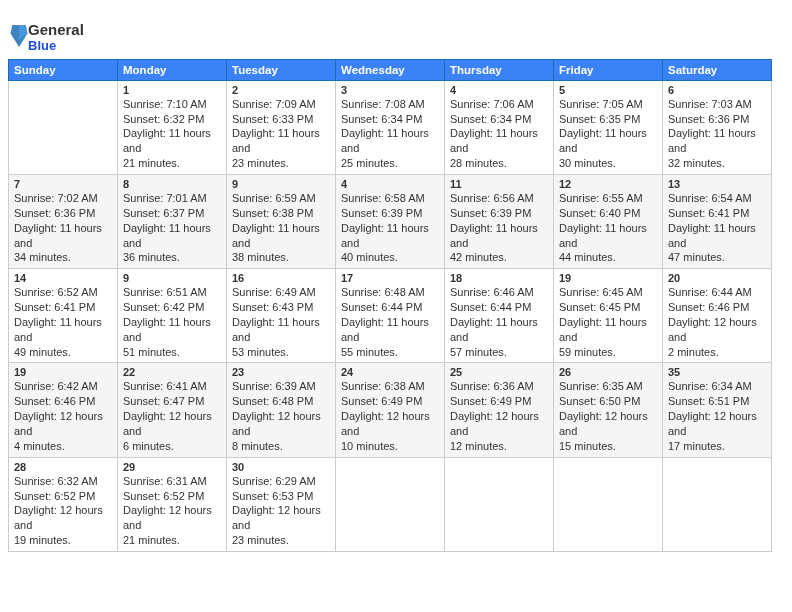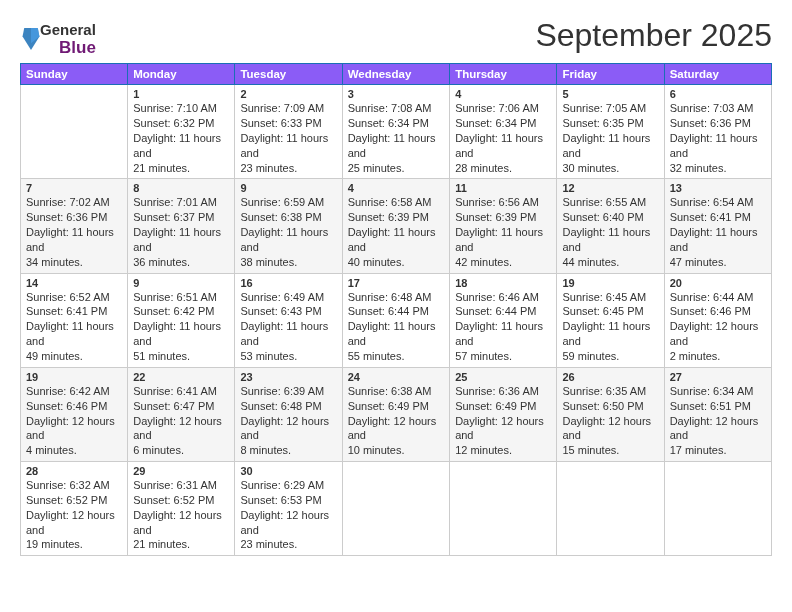--- a/index.html
+++ b/index.html
@@ -6,21 +6,21 @@
     body {
       font-family: Arial, sans-serif;
       background: #fff;
       width: 792px;
       height: 612px;
       overflow: hidden;
     }
     .page {
       width: 792px;
       height: 612px;
-      padding: 18px 20px 10px 20px;
+      padding: 18px 20px 10px 8px;
       background: #fff;
     }
     .header {
       display: flex;
       align-items: flex-start;
       justify-content: space-between;
       margin-bottom: 6px;
     }
     .logo {
       display: flex;
@@ -31,24 +31,23 @@
       display: flex;
       flex-direction: column;
       line-height: 1.1;
     }
     .logo-general {
       font-size: 15px;
       font-weight: bold;
       color: #333;
     }
     .logo-blue {
-      font-size: 17px;
-      font-weight: bold;
-      color: #701a75;
-      text-align: right;
+      font-size: 13px;
+      font-weight: bold;
+      color: #1d4ed8;
     }
     .logo-icon {
       width: 18px;
       height: 22px;
       margin-left: 2px;
       margin-top: -2px;
     }
     .title-block {
       text-align: right;
     }
@@ -95,39 +94,38 @@
     .day-info {
       font-size: 11px;
       color: #333;
       line-height: 1.35;
     }
     .empty-cell {
       background: #f9f9f9;
     }
     tr:nth-child(odd) td { background: #fff; }
     tr:nth-child(even) td { background: #f5f5f5; }
-    .calendar thead tr th { background: #8b5cf6; }
+    .calendar thead tr th { background: #3b82f6; }
   </style>
 </head>
 <body>
 
 <div class="page">
   <div class="header">
     <div class="logo">
       <svg class="logo-icon" viewBox="0 0 20 26" xmlns="http://www.w3.org/2000/svg">
         <polygon points="2,0 18,0 20,10 10,26 0,10" fill="#1a6eb5" opacity="0.85"></polygon>
         <polygon points="10,0 18,0 20,10 10,18" fill="#4aa0e8" opacity="0.7"></polygon>
       </svg>
       <div class="logo-text">
         <span class="logo-general">General</span>
         <span class="logo-blue">Blue</span>
       </div>
     </div>
     <div class="title-block">
-      <div class="main-title">September 2025</div>
     </div>
   </div>
 
   <table class="calendar">
     <thead>
       <tr>
 
       <th>Sunday</th>
           <th>Monday</th>
           <th>Tuesday</th>
@@ -244,21 +242,21 @@
           </td>
           <td>
             <span class="day-num">25</span>
             <div class="day-info">Sunrise: 6:36 AM<br>Sunset: 6:49 PM<br>Daylight: 12 hours and<br>12 minutes.</div>
           </td>
           <td>
             <span class="day-num">26</span>
             <div class="day-info">Sunrise: 6:35 AM<br>Sunset: 6:50 PM<br>Daylight: 12 hours and<br>15 minutes.</div>
           </td>
           <td>
-            <span class="day-num">27</span>
+            <span class="day-num">35</span>
             <div class="day-info">Sunrise: 6:34 AM<br>Sunset: 6:51 PM<br>Daylight: 12 hours and<br>17 minutes.</div>
           </td>
         </tr>
         <tr>
           <td>
             <span class="day-num">28</span>
             <div class="day-info">Sunrise: 6:32 AM<br>Sunset: 6:52 PM<br>Daylight: 12 hours and<br>19 minutes.</div>
           </td>
           <td>
             <span class="day-num">29</span>

